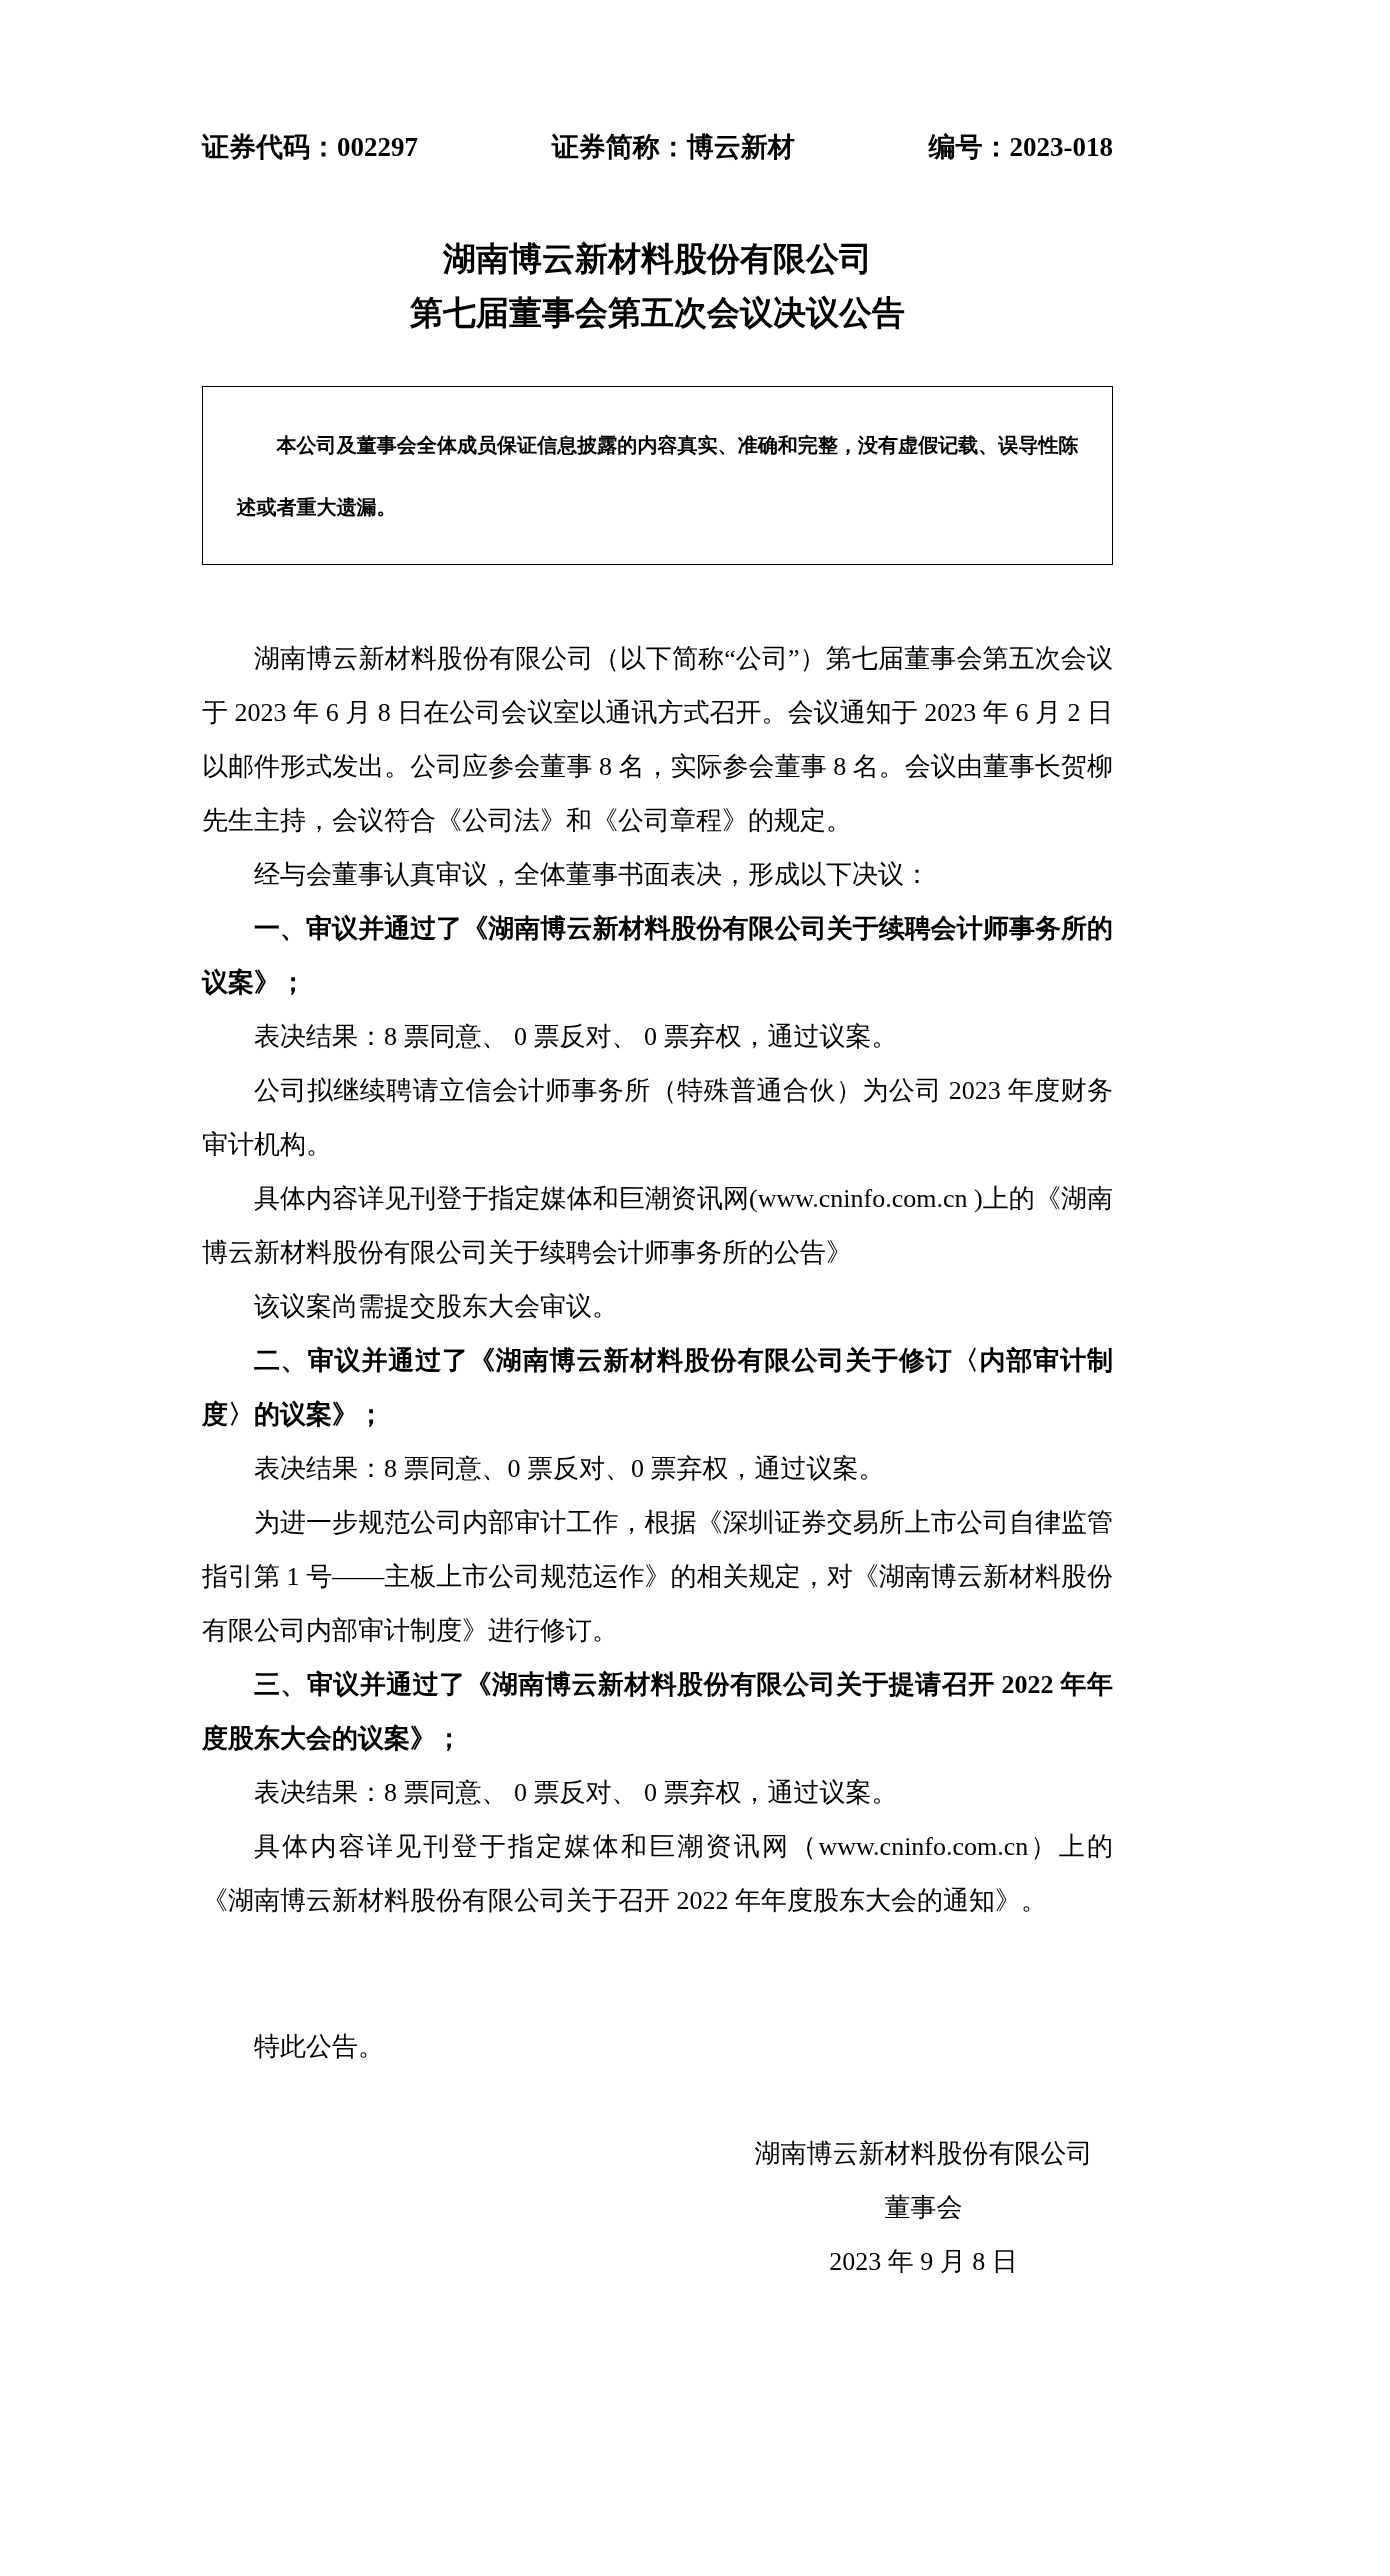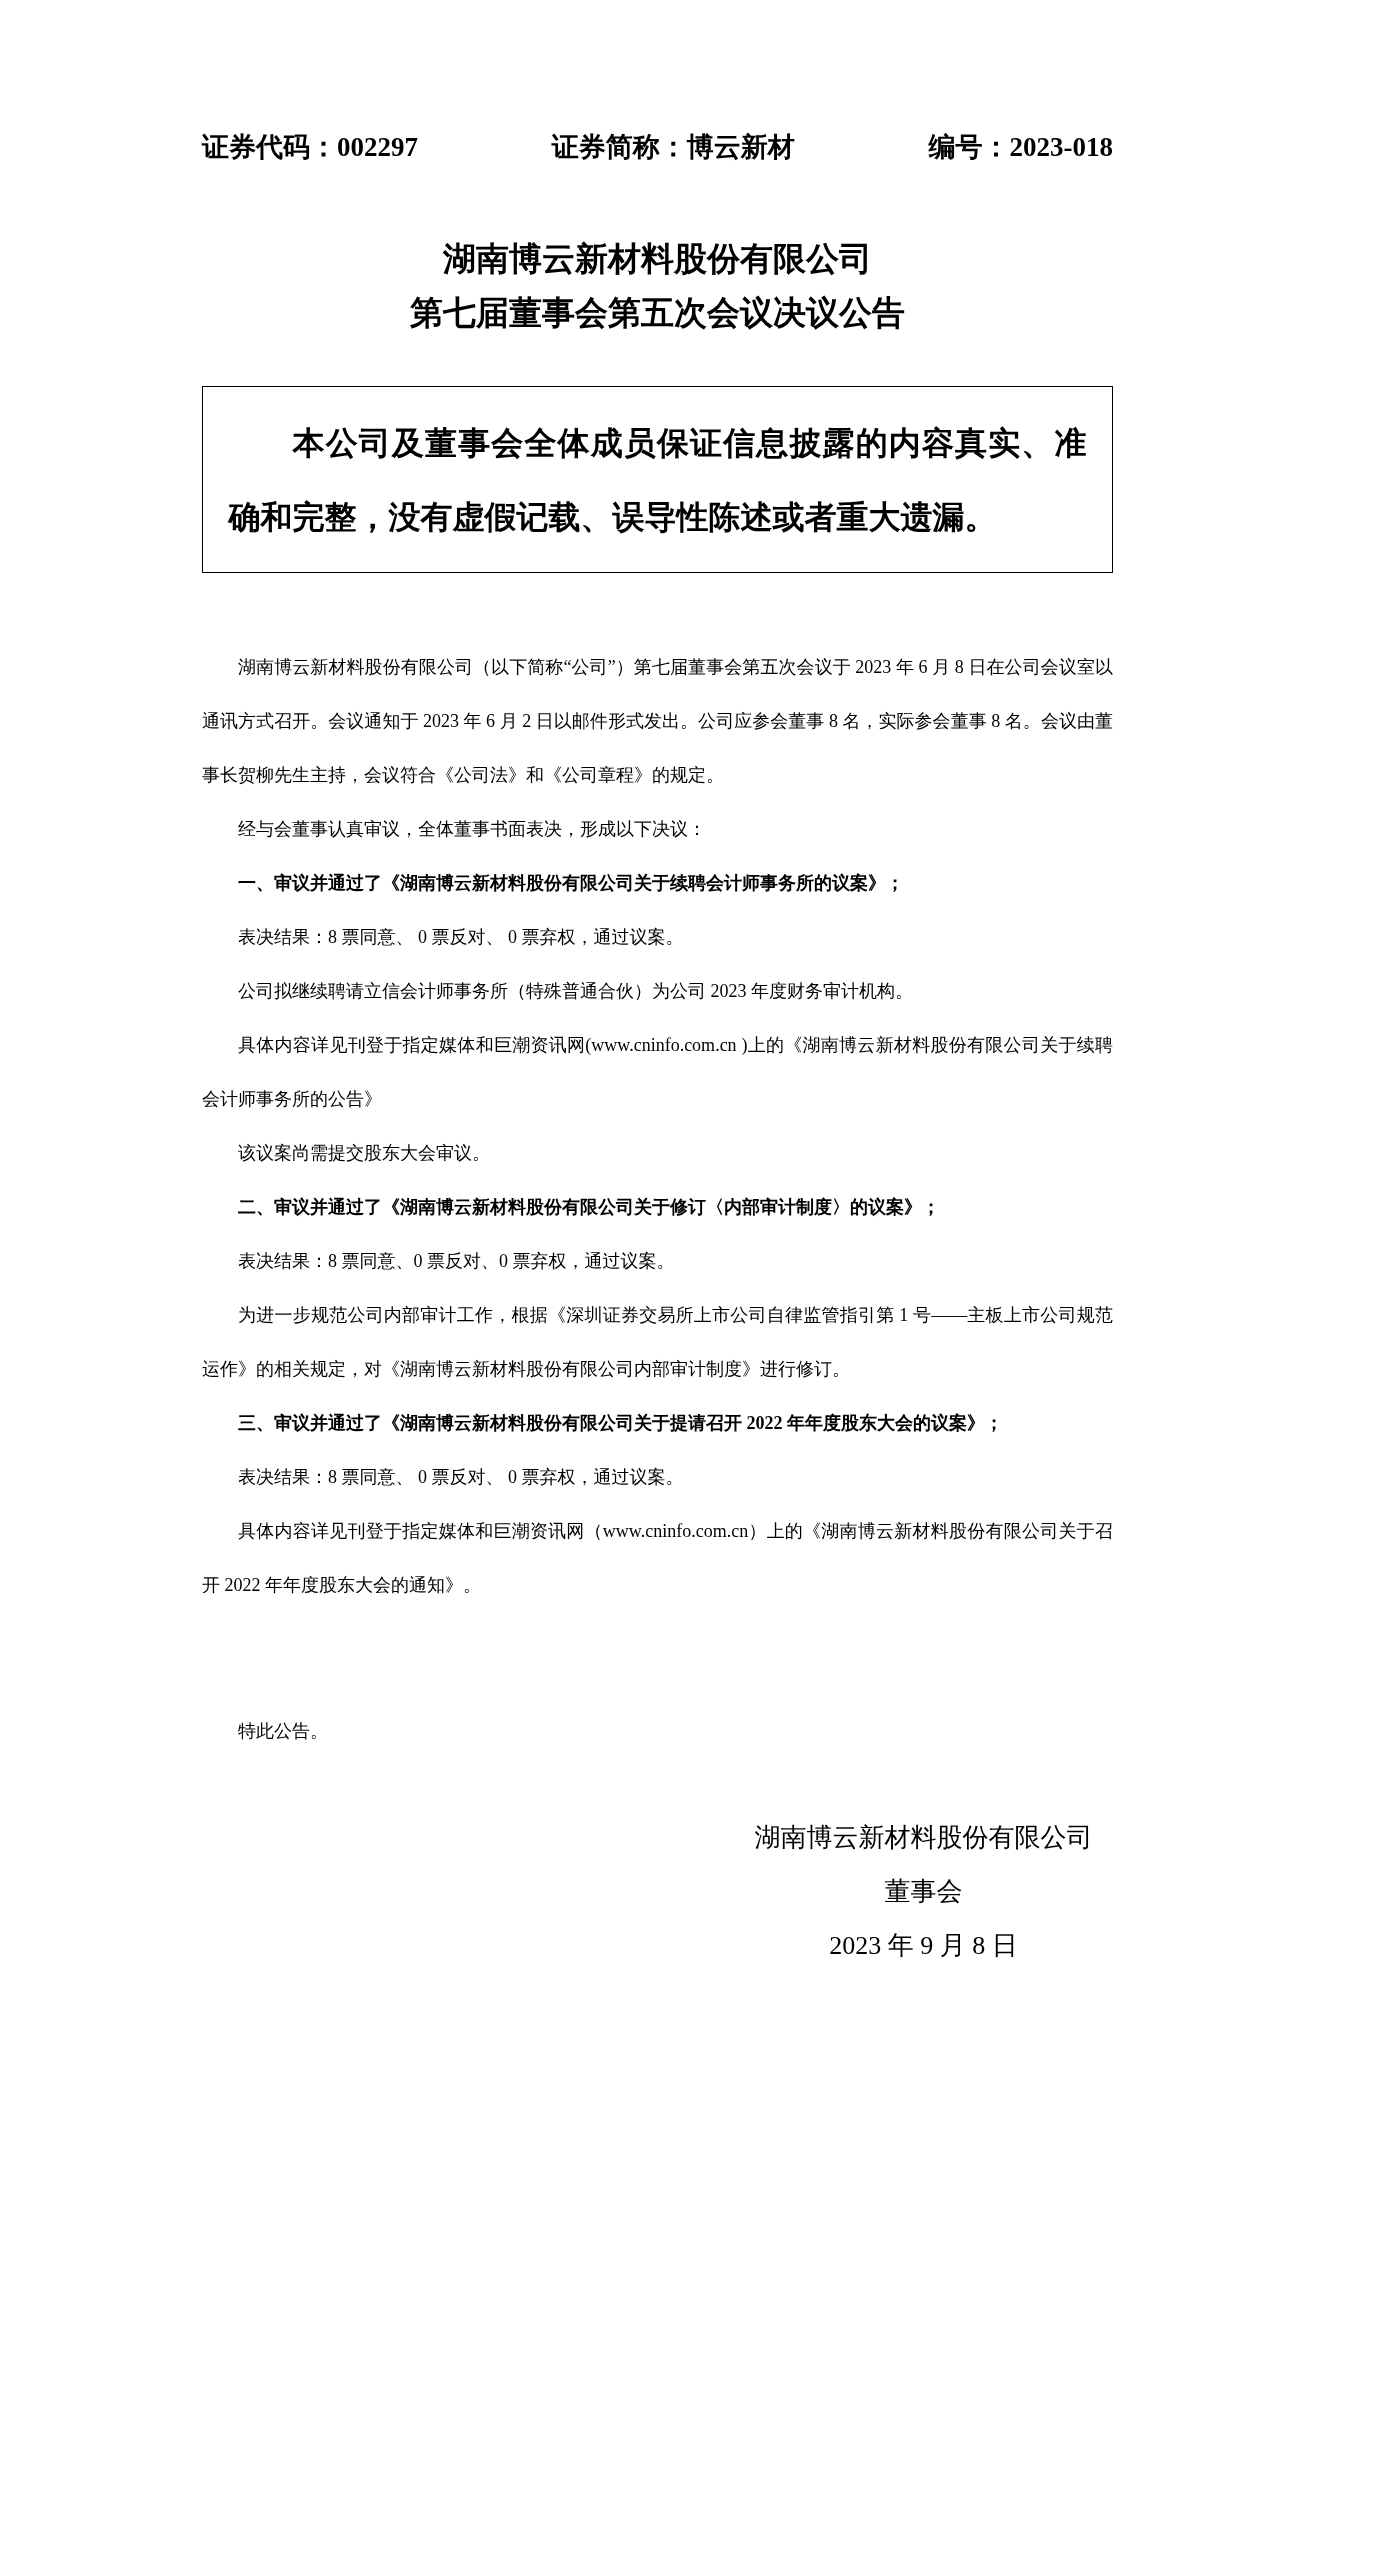--- a/index.html
+++ b/index.html
@@ -35,34 +35,34 @@
   }
   .title-1 { margin-top: 75px; }
   .title-2 { margin-top: 14px; }
   .disclaimer-box {
     margin-top: 53px;
     border: 1.8px solid #000000;
     padding: 10.5px 17.5px;
     box-sizing: border-box;
   }
   .disclaimer-text {
-    margin: 8px;
-    font-size: 32px;
+    margin: 16px;
+    font-size: 20px;
     font-weight: bold;
-    line-height: 74px;
+    line-height: 62px;
     text-indent: 2em;
     text-align: justify;
     text-justify: inter-ideograph;
   }
   .body-section {
     margin-top: 67px;
   }
   .body-p {
     margin: 0;
-    font-size: 18px;
+    font-size: 26px;
     line-height: 54px;
     text-indent: 2em;
     text-align: justify;
     text-justify: inter-ideograph;
   }
   .bold { font-weight: bold; }
   .closing {
     margin-top: 92px;
   }
   .signature {

